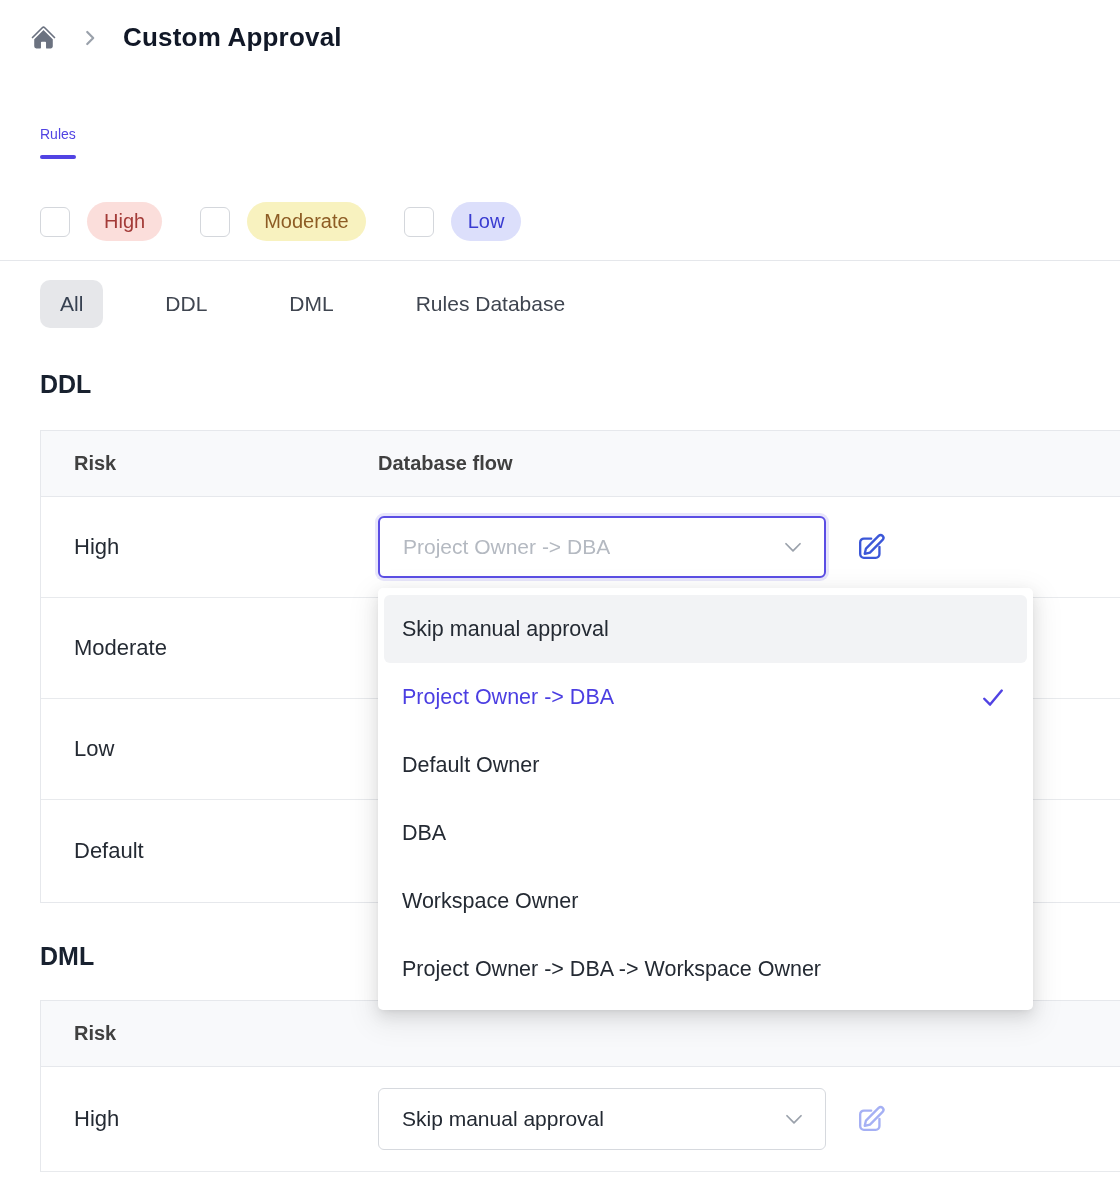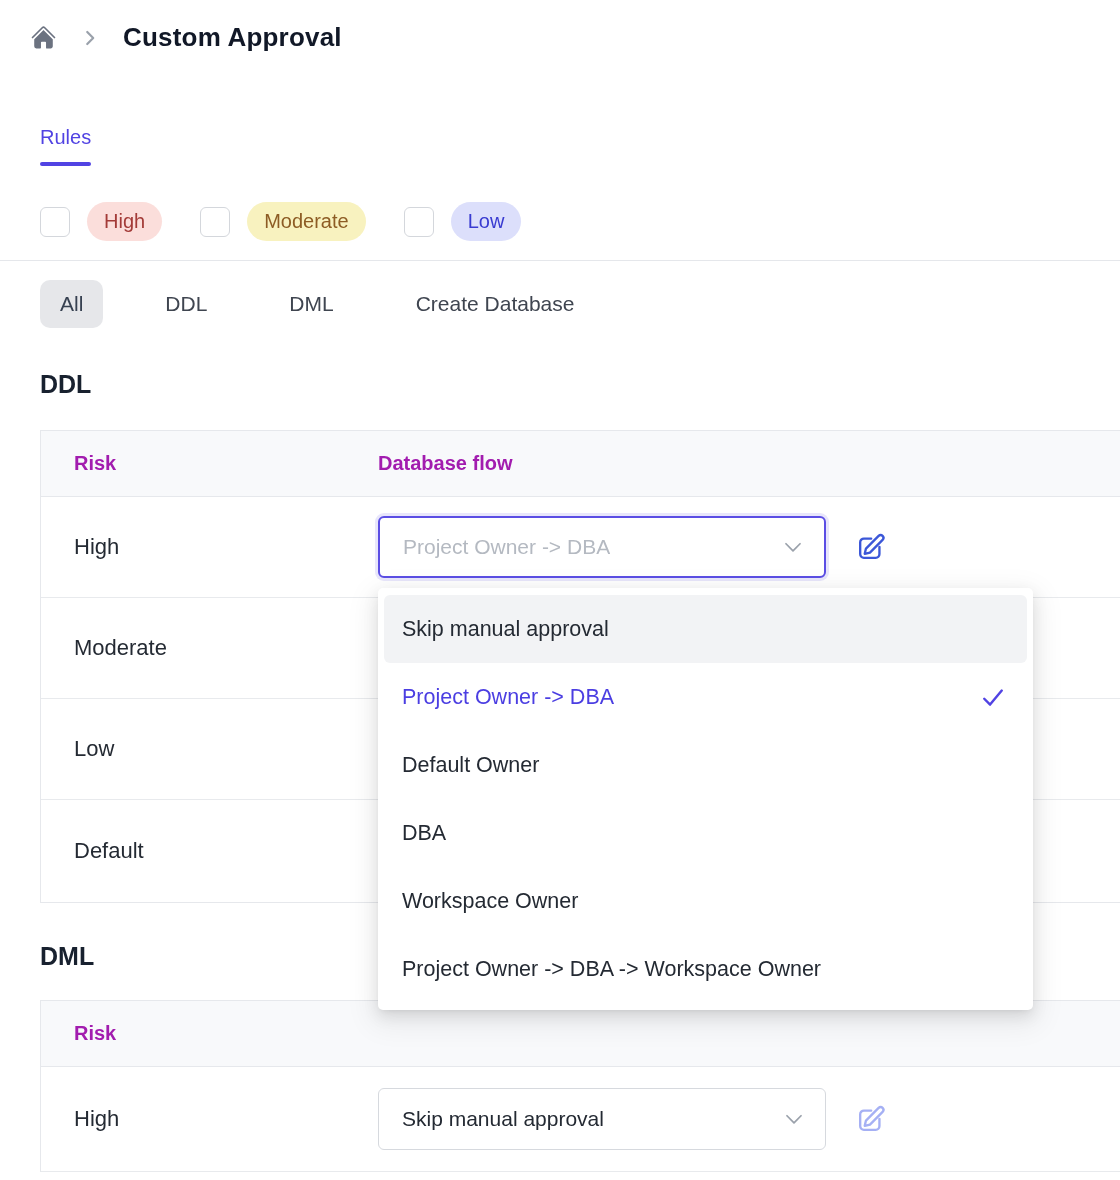--- a/index.html
+++ b/index.html
@@ -8,21 +8,21 @@
   .page { position:relative; width:1120px; height:1064px; }
 
   
   .breadcrumb { position:absolute; left:30px; top:22px; display:flex; align-items:center; gap:22px; }
   .bc-home svg { width:27px; height:27px; display:block; }
   .bc-sep svg { width:22px; height:22px; display:block; }
   .bc-title { font-size:26px; font-weight:600; color:#111827; letter-spacing:.2px; }
 
   
   .tabs { position:absolute; left:40px; top:126px; display:flex; gap:74px; }
-  .tab { font-size:20px; color:#27292e; padding-bottom:17px; position:relative; cursor:pointer; }
+  .tab { font-size:14px; color:#27292e; padding-bottom:17px; position:relative; cursor:pointer; }
   .tab.active { color:#5143e3; }
   .tab.active::after { content:""; position:absolute; left:0; right:0; bottom:0; height:4px;
                        background:#5143e3; border-radius:2px; }
 
   
   .filters { position:absolute; left:40px; top:202px; display:flex; align-items:center; gap:38px; }
   .filter { display:flex; align-items:center; gap:17px; cursor:pointer; }
   .checkbox { width:30px; height:30px; background:#fff; border:1px solid #d4d7dc; border-radius:6px; }
   .badge { font-size:20px; padding:6px 17px; border-radius:999px; line-height:1.35; }
   .badge-high { background:#fbdedb; color:#a33b38; }
@@ -41,21 +41,21 @@
   .section-title { position:absolute; left:40px; font-size:25px; font-weight:700; color:#18212f; }
   .title-ddl { top:370px; }
   .title-dml { top:942px; }
 
   
   .table { position:absolute; left:40px; right:0; border:1px solid #e6e8ec; border-right:none; background:#fff; }
   .ddl-table { top:430px; height:473px; }
   .dml-table { top:1000px; height:172px; }
   .thead { height:66px; background:#f8f9fb; border-bottom:1px solid #e6e8ec;
            display:flex; align-items:center; position:relative; }
-  .th { font-size:20px; font-weight:600; color:#a21caf; }
+  .th { font-size:20px; font-weight:600; color:#404040; }
   .th-risk { margin-left:33px; }
   .th-flow { position:absolute; left:337px; }
   .tr { position:relative; border-bottom:1px solid #e8eaed; }
   .tr:last-child { border-bottom:none; }
   .ddl-table .tr { height:101px; }
   .dml-table .tr { height:105px; border-bottom:1px solid #e8eaed; }
   .td-risk { position:absolute; left:33px; top:50%; transform:translateY(-50%);
              font-size:22px; color:#242a33; }
   .flow-wrap { position:absolute; left:337px; top:50%; transform:translateY(-50%);
                display:flex; align-items:center; gap:26px; }
@@ -126,21 +126,21 @@
       <span class="badge badge-low">Low</span>
     </label>
   </div>
 
   <div class="divider"></div>
 
   <div class="cats">
     <button class="cat active">All</button>
     <button class="cat">DDL</button>
     <button class="cat">DML</button>
-    <button class="cat">Create Database</button>
+    <button class="cat">Rules Database</button>
   </div>
 
   <h2 class="section-title title-ddl">DDL</h2>
 
   <div class="table ddl-table">
     <div class="thead">
       <span class="th th-risk">Risk</span>
       <span class="th th-flow">Database flow</span>
     </div>
 

